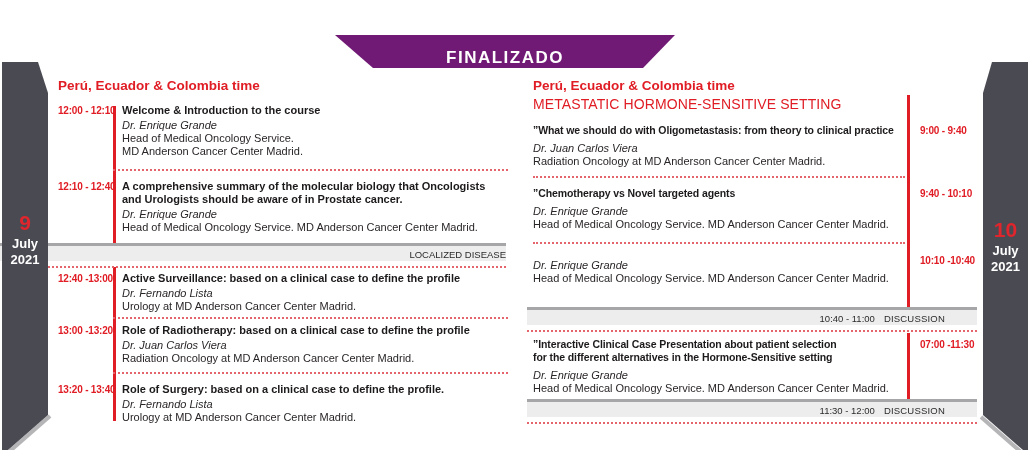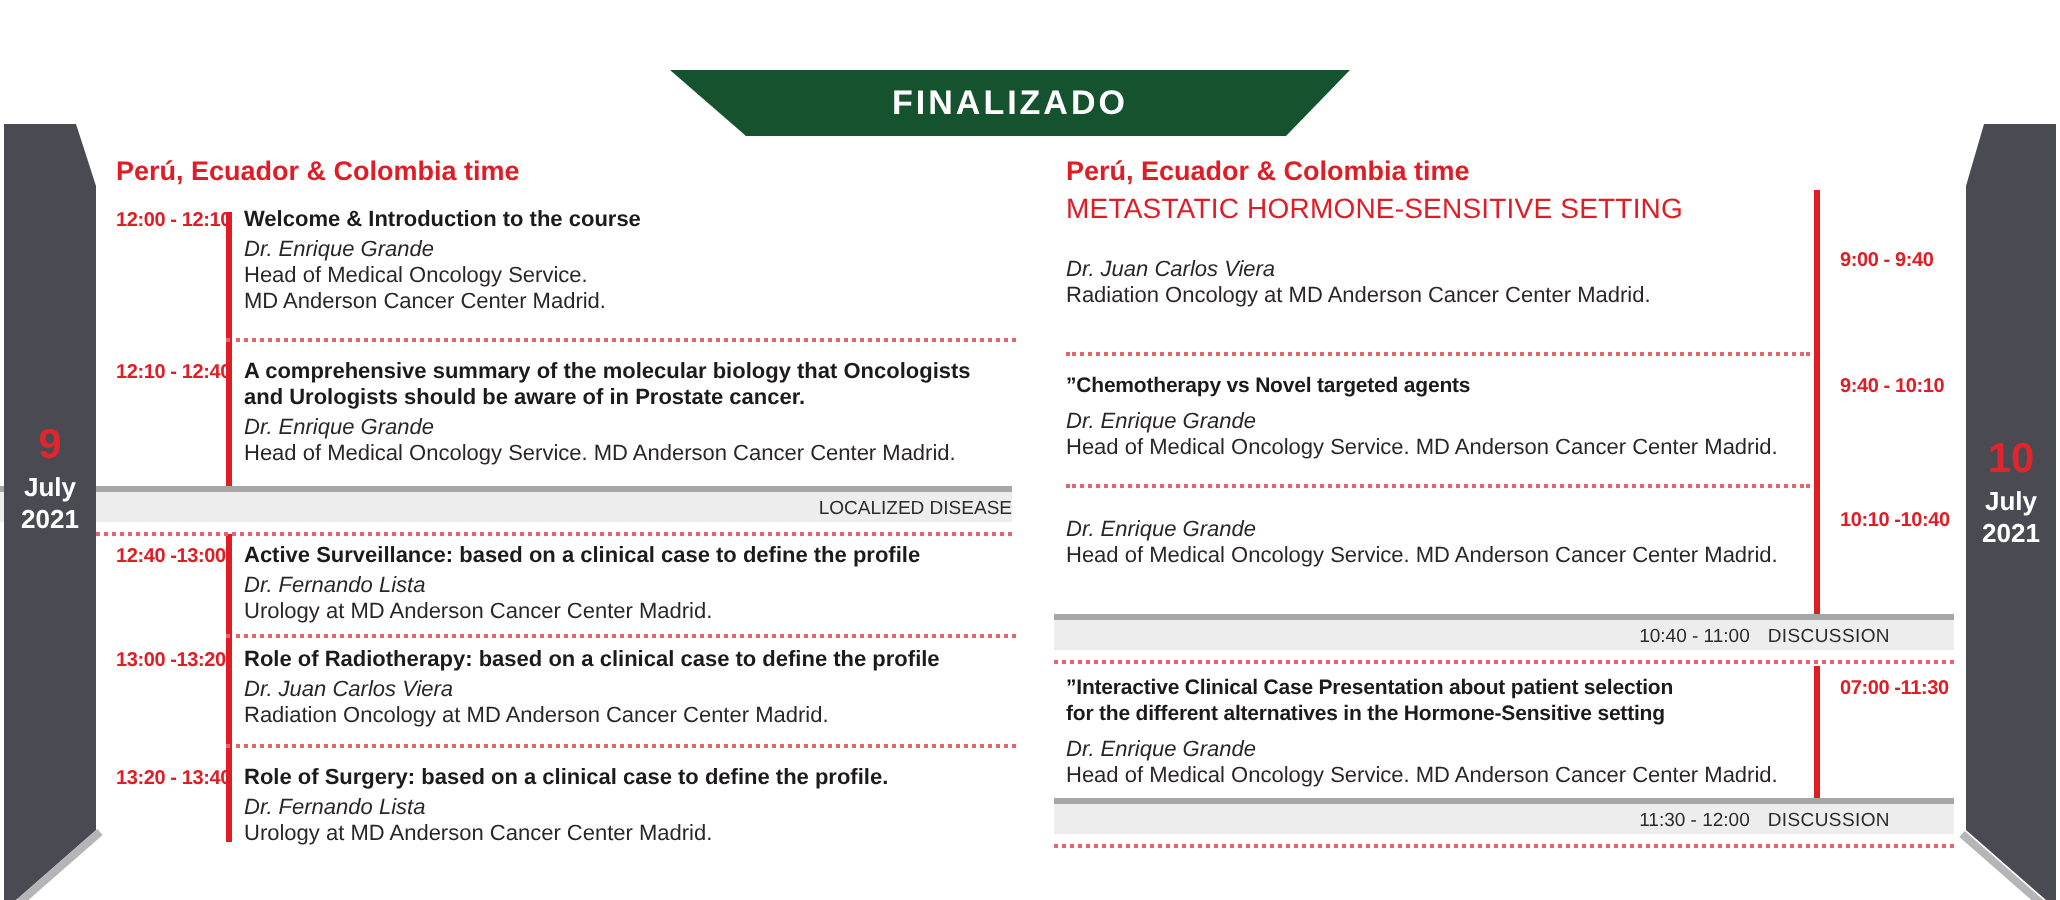--- a/index.html
+++ b/index.html
@@ -3,23 +3,23 @@
 <meta charset="utf-8">
 <style>
   html,body{margin:0;padding:0;background:#fff;}
   .page{
     position:relative;width:1030px;height:450px;background:#ffffff;overflow:hidden;
     font-family:"Liberation Sans","DejaVu Sans",sans-serif;color:#231f20;
   }
   
   .banner{
     position:absolute;left:335px;top:35px;width:340px;height:33px;
-    background:#14532d;
+    background:#701a75;
     clip-path:polygon(0 0,100% 0,calc(100% - 32px) 100%,38px 100%);
-    display:flex;align-items:center;justify-content:center;
+    display:flex;align-items:flex-end;justify-content:center;
   }
   .banner .banner-label{
     color:#ffffff;font-weight:bold;font-size:17px;letter-spacing:1.5px;
   }
   
   .panel-svg{position:absolute;top:60px;z-index:5;}
   .panel-text{position:absolute;z-index:6;text-align:center;font-weight:bold;line-height:1;}
   .panel-day{color:#e0252c;font-size:21px;}
   .panel-month,.panel-year{color:#ffffff;font-size:13px;}
   
@@ -138,20 +138,21 @@
   </div>
 
   <div class="tz-header" style="left:533px;top:78px;">Perú, Ecuador &amp; Colombia time</div>
   <div class="section-header" style="left:533px;top:96px;">METASTATIC HORMONE-SENSITIVE SETTING</div>
 
   <div class="rule" style="left:907px;top:95px;height:213px;"></div>
   <div class="rule" style="left:907px;top:333px;height:67px;"></div>
 
   <div class="rsession" style="top:124px;">
     <div class="time">9:00 - 9:40</div>
+    <div class="title">”What we should do with Oligometastasis: from theory to clinical practice</div>
     <div class="speaker">Dr. Juan Carlos Viera</div>
     <div class="aff">Radiation Oncology at MD Anderson Cancer Center Madrid.</div>
   </div>
 
   <div class="dotted" style="left:533px;top:176px;width:372px;"></div>
 
   <div class="rsession" style="top:187px;">
     <div class="time">9:40 - 10:10</div>
     <div class="title">”Chemotherapy vs Novel targeted agents</div>
     <div class="speaker">Dr. Enrique Grande</div>

